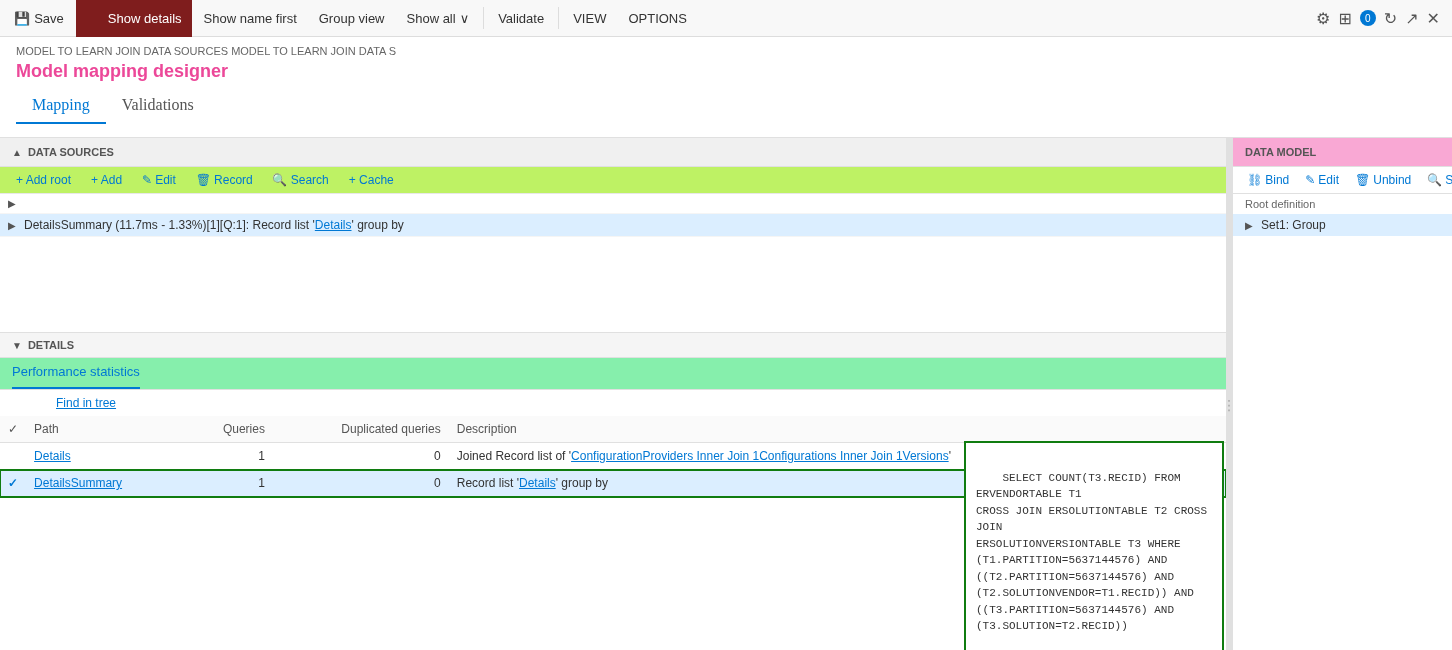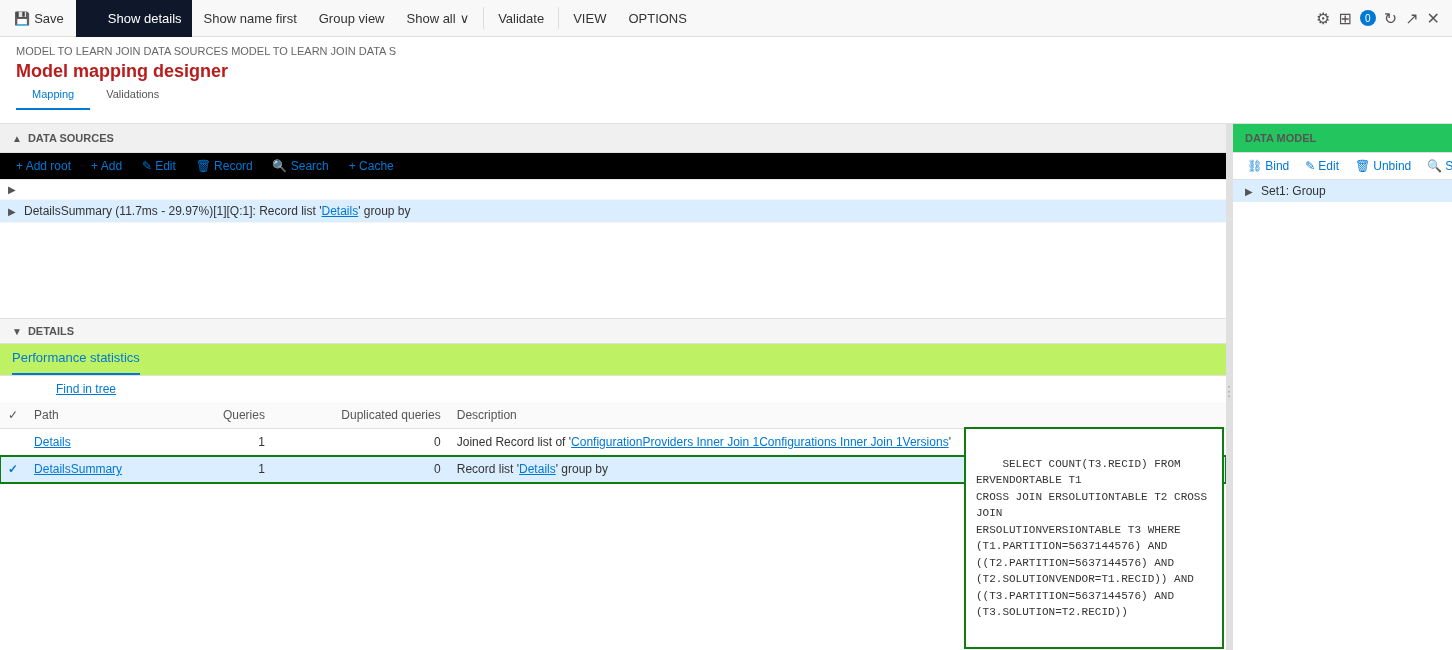--- a/index.html
+++ b/index.html
@@ -19,55 +19,56 @@
       display: flex; align-items: center; gap: 4px;
       padding: 4px 10px;
       font-size: 13px;
       background: transparent;
       border: none;
       cursor: pointer;
       height: 37px;
       white-space: nowrap;
       color: #333;
     }
-    .toolbar-btn.active { background: #0f172a; color: #fff; padding-left: 32px; }
+    .toolbar-btn.active { background: #7f1d1d; color: #fff; padding-left: 32px; }
     .toolbar-separator { width: 1px; background: #ddd; height: 22px; margin: 0 2px; }
     .toolbar-spacer { flex: 1; }
     .toolbar-icon-group { display: flex; align-items: center; gap: 8px; padding: 0 8px; }
     .toolbar-icon { font-size: 16px; cursor: pointer; color: #555; }
     .notification-badge {
       background: #0078d4; color: #fff; border-radius: 50%;
       width: 16px; height: 16px; font-size: 10px; display: flex; align-items: center; justify-content: center;
     }
 
     
     .page-header { padding: 8px 16px 13px; background: #fff; border-bottom: 1px solid #e0e0e0; }
     .breadcrumb { font-size: 11px; color: #666; margin-bottom: 4px; text-transform: uppercase; }
-    .page-title { font-size: 18px; font-weight: 600; color: #b91c1c; margin-bottom: 0; }
+    .page-title { font-size: 18px; font-weight: 600; color: #ec4899; margin-bottom: 8px; }
     .tabs { display: flex; gap: 0; }
     .tab {
       padding: 6px 16px 8px;
-      font-size: 11px;
+      font-size: 16px;
       cursor: pointer;
       border-bottom: 2px solid transparent;
       color: #555;
+      font-family: Liberation Serif, serif;
     }
     .tab.active { border-bottom: 2px solid #0078d4; color: #0078d4; font-weight: 500; }
 
     
     .section-header {
       display: flex; align-items: center; padding: 8px 12px;
       font-size: 11px; font-weight: 600; color: #555; text-transform: uppercase;
       background: #f0f0f0; border-bottom: 1px solid #e0e0e0;
       gap: 6px;
     }
     .section-toggle { cursor: pointer; font-size: 10px; color: #555; }
     .section-toolbar {
       display: flex; align-items: flex-end; gap: 4px;
-      padding: 4px 8px; background: #000000; border-bottom: 1px solid #e8e8e8;
+      padding: 4px 8px; background: #bef264; border-bottom: 1px solid #e8e8e8;
     }
     .section-toolbar-btn {
       display: flex; align-items: center; gap: 3px;
       padding: 2px 8px; font-size: 12px; background: transparent;
       border: none; cursor: pointer; color: #0078d4;
     }
 
     
     .tree-container { flex: 1; overflow-y: auto; background: #fff; }
     .tree-item {
@@ -77,21 +78,21 @@
     }
     .tree-item.selected { background: #dbeeff; }
     .tree-toggle { font-size: 10px; color: #555; width: 12px; }
     .tree-text { color: #333; }
     .details-header {
       display: flex; align-items: center; padding: 6px 12px;
       font-size: 11px; font-weight: 600; color: #555; text-transform: uppercase;
       background: #f5f5f5; border-bottom: 1px solid #e0e0e0;
       gap: 6px;
     }
-    .details-tab-bar { display: flex; border-bottom: 1px solid #e0e0e0; background: #bef264; padding: 0 12px; }
+    .details-tab-bar { display: flex; border-bottom: 1px solid #e0e0e0; background: #86efac; padding: 0 12px; }
     .details-tab {
       padding: 6px 0 8px; font-size: 13px; cursor: pointer;
       border-bottom: 2px solid transparent; color: #555; margin-right: 16px;
     }
     .details-tab.active { border-bottom: 2px solid #0078d4; color: #0078d4; }
 
     .find-in-tree { padding: 6px 16px; font-size: 12px; color: #0078d4; cursor: pointer; text-decoration: underline; margin-left: 40px; }
 
     
     .data-table { width: 100%; border-collapse: collapse; font-size: 12px; }
@@ -105,21 +106,21 @@
     .data-table td.num { text-align: right; }
     .data-table tr.selected { background: #dbeeff; }
     .check-col { width: 24px; }
     .check-icon { color: #0078d4; font-weight: bold; }
     .link-cell { color: #0078d4; text-decoration: underline; cursor: pointer; }
 
     
     .right-panel { width: 220px; background: #fff; border-left: 1px solid #e0e0e0; display: flex; flex-direction: column; }
     .right-panel-header {
       font-size: 11px; font-weight: 600; color: #555; text-transform: uppercase;
-      padding: 8px 12px; background: #22c55e; border-bottom: 1px solid #e0e0e0;
+      padding: 8px 12px; background: #f9a8d4; border-bottom: 1px solid #e0e0e0;
     }
     .right-panel-toolbar {
       display: flex; align-items: center; gap: 4px;
       padding: 4px 8px; border-bottom: 1px solid #e0e0e0;
     }
     .right-panel-btn {
       display: flex; align-items: center; gap: 3px;
       padding: 2px 6px; font-size: 12px; background: transparent;
       border: none; cursor: pointer; color: #0078d4;
     }
@@ -242,21 +243,21 @@
           <span>+ Cache</span>
         </button>
       </div>
       <div class="tree-container">
         <div class="tree-item">
           <span class="tree-toggle">▶</span>
         </div>
         <div class="tree-item selected">
           <span class="tree-toggle">▶</span>
           <span class="tree-text">
-            <span>DetailsSummary (11.7ms - 29.97%)[1][Q:1]: Record list '</span><span style="color:#0078d4; text-decoration:underline;">Details</span><span>' group by</span>
+            <span>DetailsSummary (11.7ms - 1.33%)[1][Q:1]: Record list '</span><span style="color:#0078d4; text-decoration:underline;">Details</span><span>' group by</span>
           </span>
         </div>
       </div>
     </div>
 
     <div class="bottom-details">
       <div class="details-header">
         <span class="section-toggle">▼</span>
         <span>DETAILS</span>
       </div>
@@ -322,20 +323,21 @@
       </button>
       <button class="right-panel-btn">
         <span>🗑</span>
         <span>Unbind</span>
       </button>
       <button class="right-panel-btn">
         <span>🔍</span>
         <span>Search</span>
       </button>
     </div>
+    <div class="right-panel-label">Root definition</div>
     <div class="right-tree-item">
       <span class="tree-toggle">▶</span>
       <span>Set1: Group</span>
     </div>
   </div>
 
   <div class="sql-panel" style="position:absolute; right:228px; bottom: 8px; width:260px; border: 2px solid #107c10; background:#fff; padding:10px; font-size:11px; font-family:'Courier New', monospace; line-height:1.5; z-index:10; white-space:pre-wrap;">
     <span>SELECT COUNT(T3.RECID) FROM ERVENDORTABLE T1
 CROSS JOIN ERSOLUTIONTABLE T2 CROSS JOIN
 ERSOLUTIONVERSIONTABLE T3 WHERE

